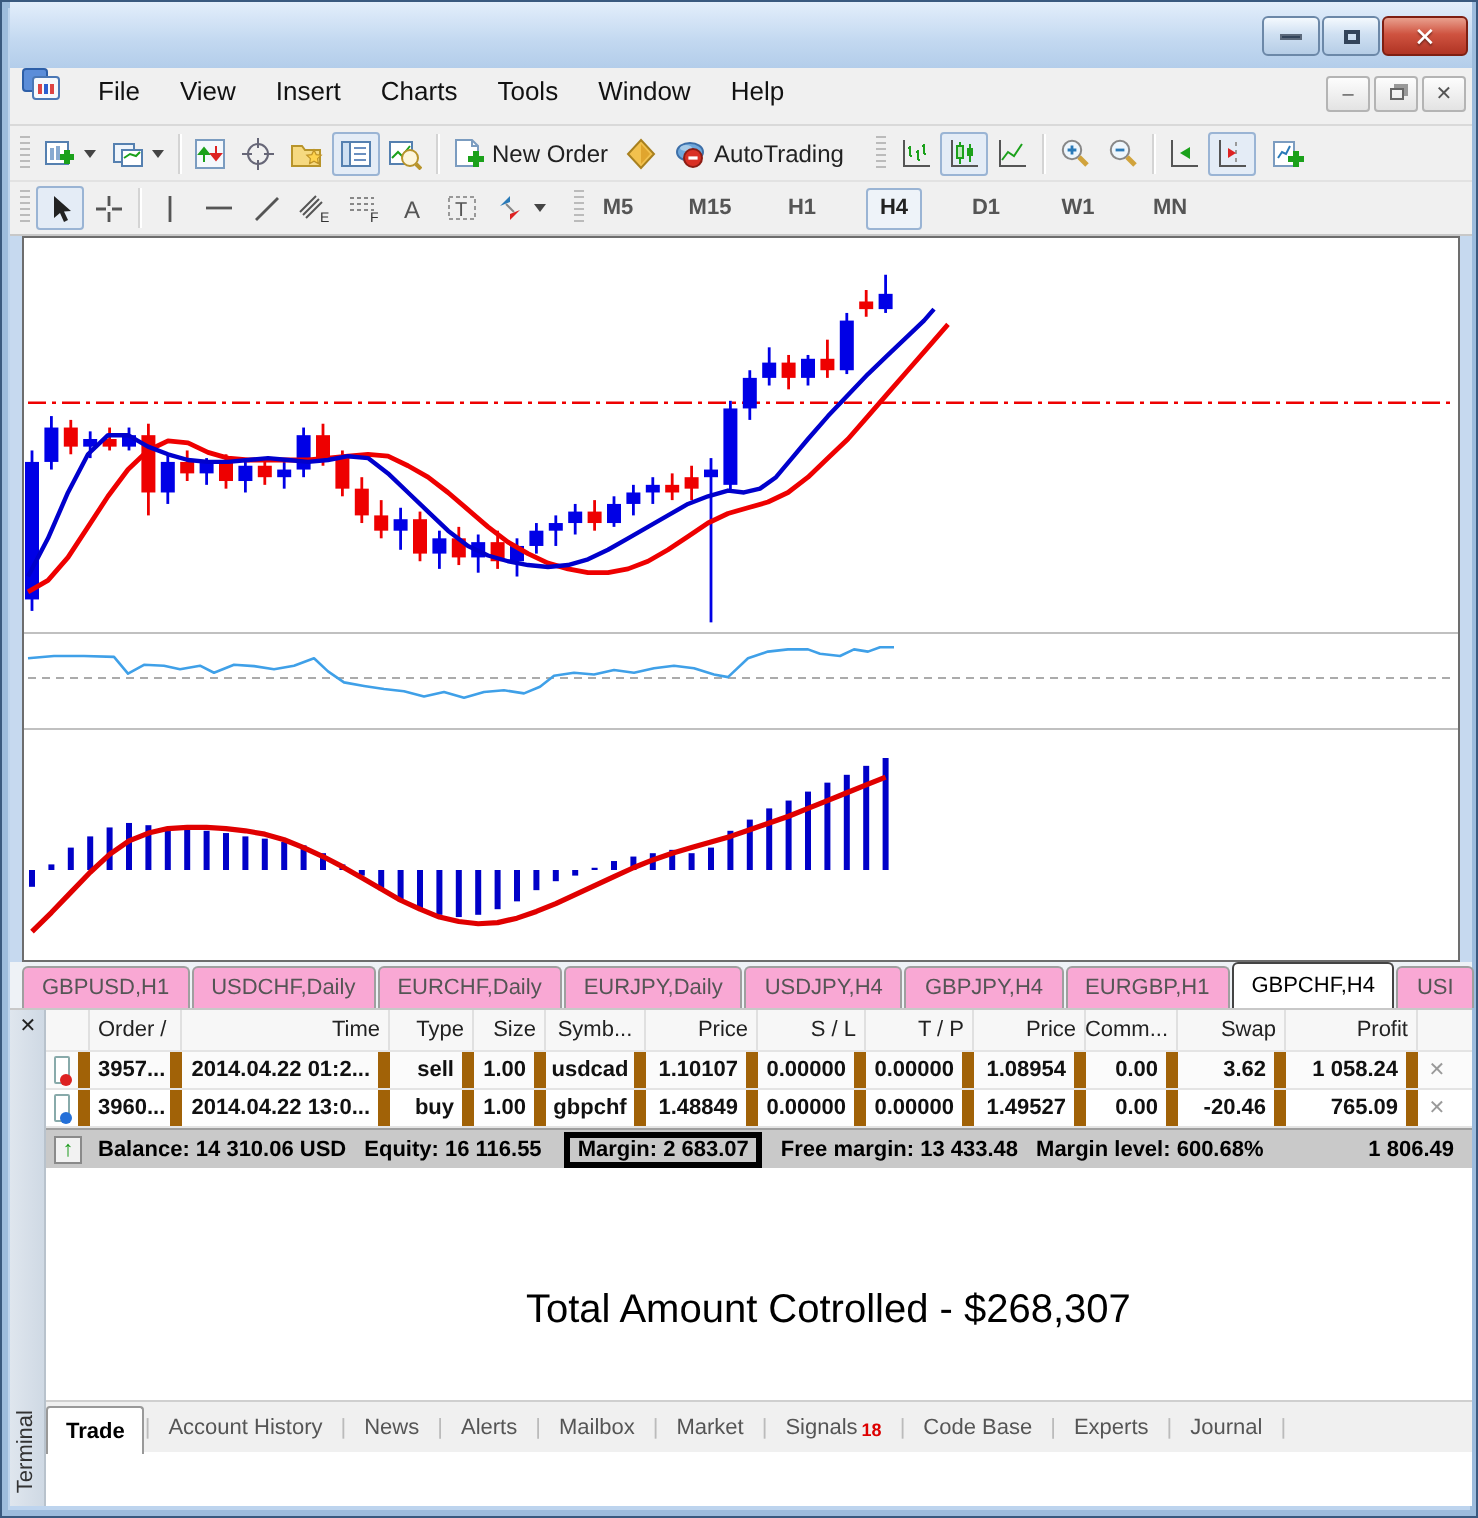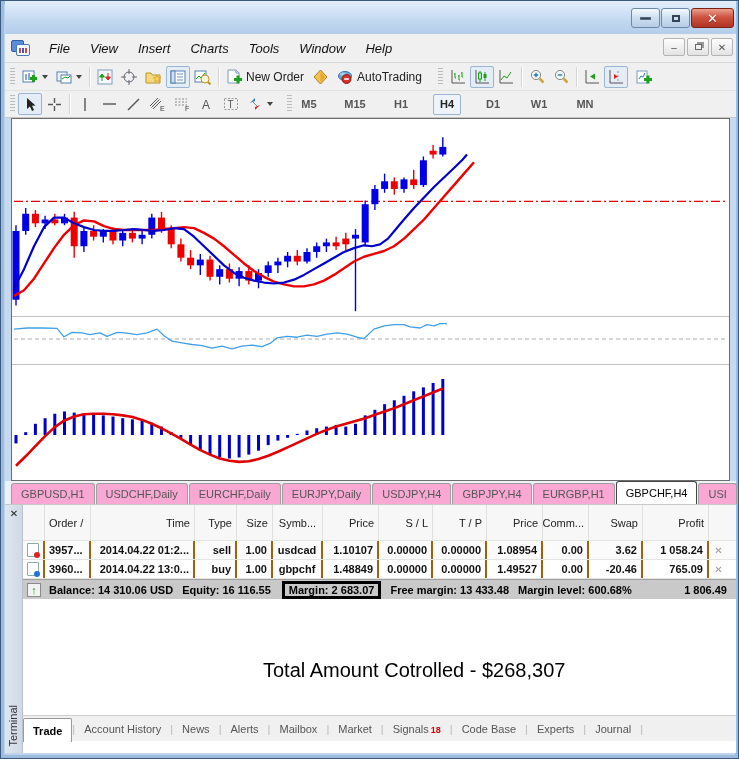--- a/index.html
+++ b/index.html
@@ -12,21 +12,21 @@
   .titlebar { height:33px; position:relative; background:linear-gradient(#e3eefb,#c2d8f0 60%,#b3cdea); }
   .win-controls { position:absolute; right:2px; top:7px; display:flex; gap:1px; }
   .wbtn { width:29px; height:20px; border:1px solid #6c88a8; border-radius:3px;
     background:linear-gradient(#f4f9fe,#cfe0f2 45%,#b6cde6); display:flex; align-items:center; justify-content:center; }
   .wbtn .dash { width:11px; height:3px; background:#33445a; border:1px solid #fff3; }
   .wbtn .sq { width:8px; height:7px; border:2px solid #33445a; background:transparent; }
   .wbtn.close { width:43px; background:linear-gradient(#e9a08e,#cf5340 45%,#b03424); border-color:#7e1f12; }
   .wbtn.close .x { color:#fff; font-weight:bold; font-size:13px; text-shadow:0 1px 1px #0006; line-height:1; }
 
   
-  .menubar { height:29px; background:#f0f0f0; border-bottom:1px solid #d9d9d9; display:flex; align-items:center; padding:0 6px; position:relative;font-style:italic; }
+  .menubar { height:29px; background:#f0f0f0; border-bottom:1px solid #d9d9d9; display:flex; padding:0 6px; position:relative; }
   .applogo { width:20px; height:17px; position:relative; margin-right:8px; }
   .applogo .b1 { position:absolute; left:0; top:0; width:13px; height:12px; background:#5b8dd9; border:1px solid #2d5fa8; border-radius:2px; }
   .applogo .b2 { position:absolute; left:5px; top:4px; width:14px; height:12px; background:#f5f8fc; border:1px solid #4a77b5; border-radius:2px; }
   .applogo .b2:after { content:""; position:absolute; left:2px; top:3px; width:9px; height:5px;
      background:linear-gradient(90deg,#d44 0 2px,transparent 2px 3px,#2a5fd0 3px 5px,transparent 5px 6px,#d44 6px 8px,transparent 8px); }
   .menu-item { padding:4px 10px; font-size:13px; color:#111; }
   .child-controls { position:absolute; right:3px; top:4px; display:flex; gap:2px; }
   .cbtn { width:22px; height:18px; border:1px solid #b4b4b4; background:linear-gradient(#fdfdfd,#e3e3e3); border-radius:2px;
     display:flex; align-items:center; justify-content:center; font-size:10px; color:#555; }
   .cbtn .rsq { width:7px; height:6px; border:1px solid #666; box-shadow:2px -2px 0 -0px #999; }
@@ -58,22 +58,22 @@
   .ctab.active { background:#fff; color:#000; font-weight:normal; height:23px; border-color:#444; }
 
   
   .terminal { flex:1; display:flex; background:#fff; }
   .term-strip { width:18px; background:linear-gradient(90deg,#dfe6ee,#cfd9e4); border-right:1px solid #b8c2cc; position:relative; }
   .term-x { position:absolute; top:3px; left:3px; width:12px; height:12px; font-size:10px; font-weight:bold; color:#222; line-height:12px; text-align:center; }
   .term-label { position:absolute; bottom:6px; left:2px; writing-mode:vertical-rl; transform:rotate(180deg); font-size:11px; color:#333; }
   .term-main { flex:1; display:flex; flex-direction:column; }
 
   .trow { display:flex; align-items:center; height:19px; font-size:11px; border-bottom:1px solid #e4e4e4; }
-  .trow.header { height:36px; color:#222; background:#f7f7f7; font-weight:normal; }
-  .trow .cell { padding:0 4px; overflow:hidden; white-space:nowrap; border-right:2px solid #a16207; height:100%; display:flex; align-items:center; }
+  .trow.header { height:21px; color:#222; background:#f7f7f7; font-weight:normal; }
+  .trow .cell { padding:0 4px; overflow:hidden; white-space:nowrap; border-right:6px solid #a16207; height:100%; display:flex; align-items:center; }
   .trow.header .cell { border-right:1px solid #e0e0e0; }
   .r { justify-content:flex-end; } .c { justify-content:center; } .l { justify-content:flex-start; }
   .trow.data { font-weight:bold; color:#111; }
   .trow.data:nth-child(odd) { background:#fbfbfb; }
   .row-x { width:19px; text-align:center; color:#9a9a9a; font-weight:bold; font-size:10px; }
   .doc-ic { width:13px; height:14px; background:#fff; border:1px solid #8aa; position:relative; border-radius:1px; }
   .doc-ic:after { content:""; position:absolute; right:-2px; bottom:-2px; width:6px; height:6px; border-radius:50%; }
   .doc-ic.sell:after { background:#d22; } .doc-ic.buy:after { background:#2470d8; }
 
   .balance-row { display:flex; align-items:center; height:20px; background:#c9c9c9; border-top:1px solid #9f9f9f;

